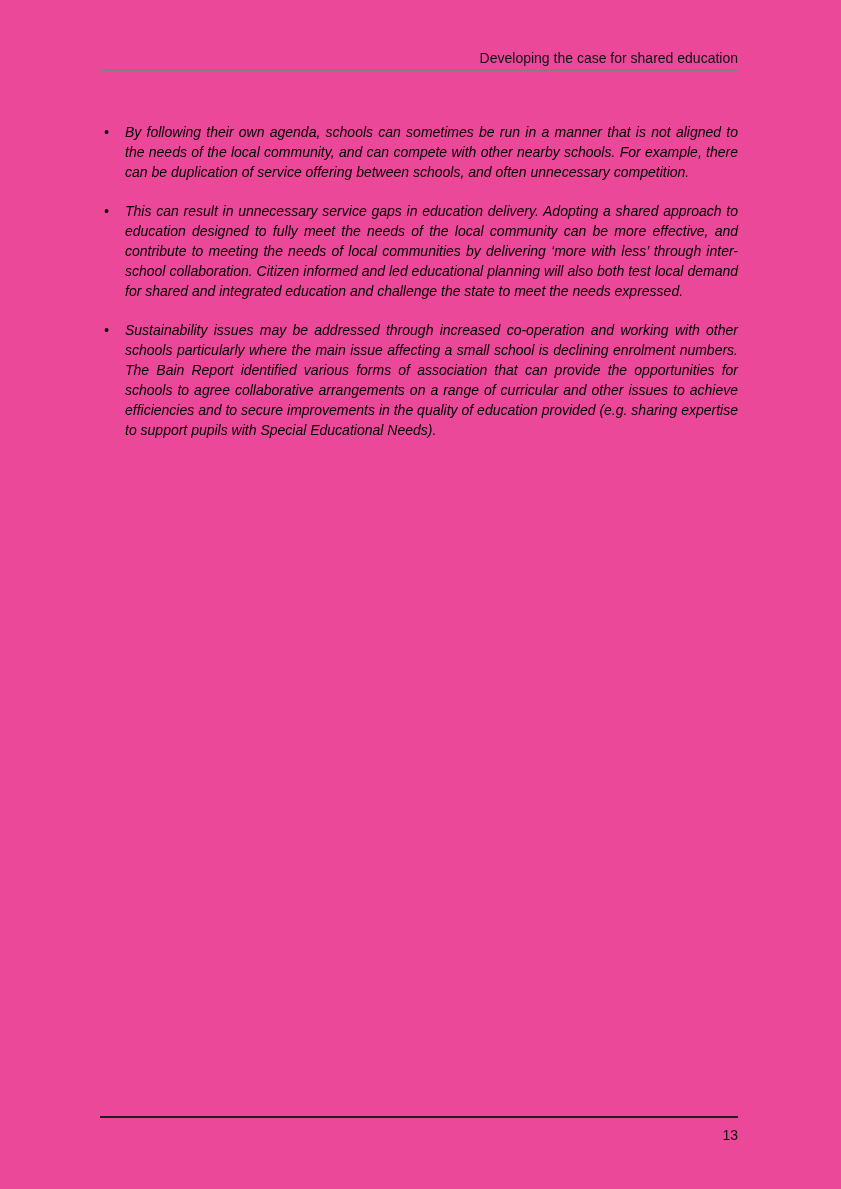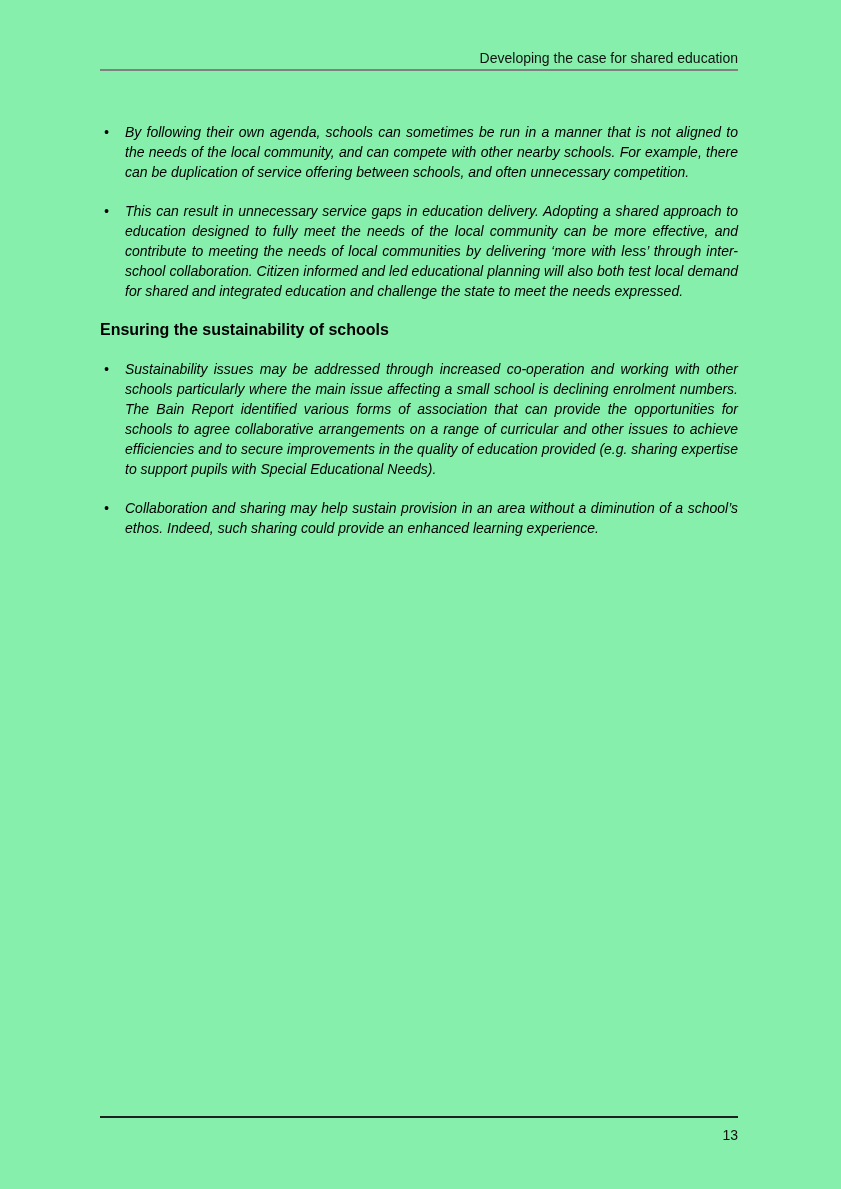--- a/index.html
+++ b/index.html
@@ -4,21 +4,21 @@
 <style>
   html, body {
     margin: 0;
     padding: 0;
     background: #ffffff;
   }
   .page {
     position: relative;
     width: 841px;
     height: 1189px;
-    background: #86efac;
+    background: #ec4899;
     font-family: "Liberation Sans", sans-serif;
     color: #000000;
     overflow: hidden;
     box-sizing: border-box;
   }
   
   .header {
     position: absolute;
     left: 100px;
     right: 103px;
@@ -98,25 +98,23 @@
     <hr class="header-rule">
   </div>
 
   <div class="content">
 
     <ul class="bullet-list">
       <li>By following their own agenda, schools can sometimes be run in a manner that is not aligned to the needs of the local community, and can compete with other nearby schools. For example, there can be duplication of service offering between schools, and often unnecessary competition.</li>
       <li>This can result in unnecessary service gaps in education delivery. Adopting a shared approach to education designed to fully meet the needs of the local community can be more effective, and contribute to meeting the needs of local communities by delivering ‘more with less’ through inter-school collaboration. Citizen informed and led educational planning will also both test local demand for shared and integrated education and challenge the state to meet the needs expressed.</li>
     </ul>
 
-    <h2 class="section-heading">Ensuring the sustainability of schools</h2>
 
     <ul class="bullet-list">
       <li>Sustainability issues may be addressed through increased co-operation and working with other schools particularly where the main issue affecting a small school is declining enrolment numbers. The Bain Report identified various forms of association that can provide the opportunities for schools to agree collaborative arrangements on a range of curricular and other issues to achieve efficiencies and to secure improvements in the quality of education provided (e.g. sharing expertise to support pupils with Special Educational Needs).</li>
-      <li>Collaboration and sharing may help sustain provision in an area without a diminution of a school’s ethos. Indeed, such sharing could provide an enhanced learning experience.</li>
     </ul>
 
   </div>
 
   <div class="footer">
     <div class="footer-page-number">13</div>
   </div>
 
 </div>
 

